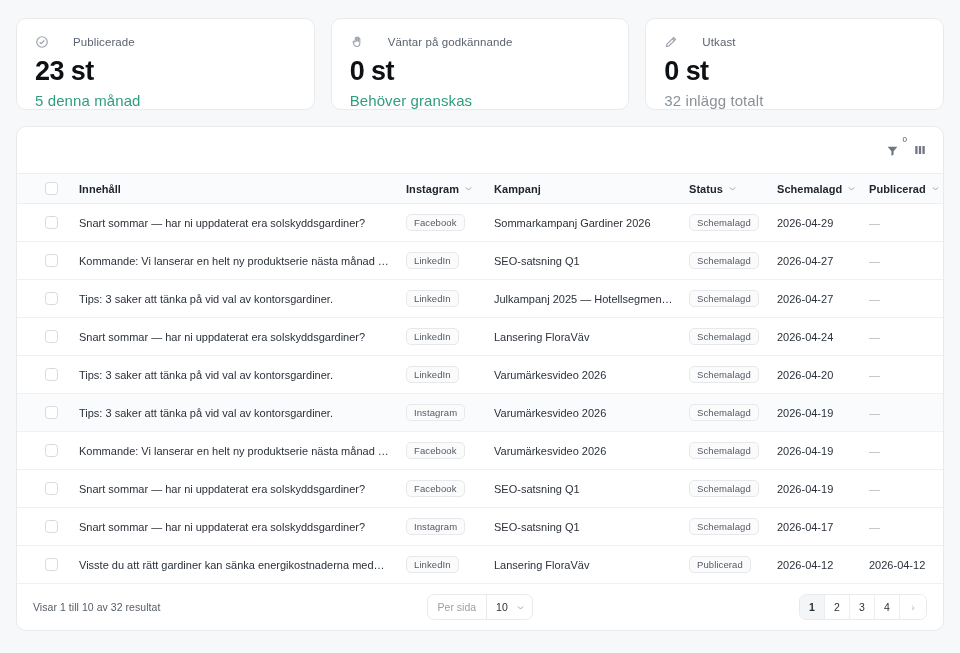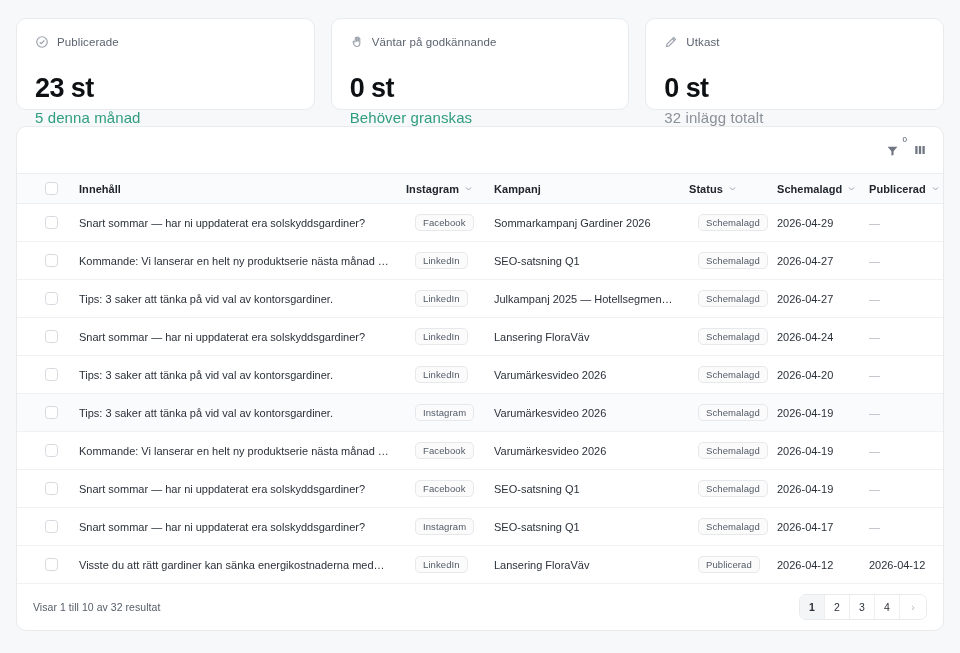--- a/index.html
+++ b/index.html
@@ -26,37 +26,37 @@
     border-radius: 10px;
     padding: 16px 18px 14px 18px;
     height: 92px;
     display: flex;
     flex-direction: column;
     justify-content: flex-start;
   }
   .stat-head {
     display: flex;
     align-items: center;
-    gap: 8px;
+    gap: 24px;
     height: 16px;
   }
   .stat-icon { width: 14px; height: 14px; display: block; flex: 0 0 14px; color: #9aa1ab; }
   .stat-icon svg { display: block; width: 14px; height: 14px; }
   .stat-label {
     font-size: 11.5px;
     color: #5b6370;
     letter-spacing: .1px;
     white-space: nowrap;
   }
   .stat-value {
     font-size: 27px;
     font-weight: 700;
     letter-spacing: -0.6px;
     color: #0e1114;
-    margin-top: 24px;
+    margin-top: 7px;
     line-height: 30px;
   }
   .stat-sub {
     font-size: 15px;
     margin-top: 6px;
     letter-spacing: .1px;
   }
   .sub-green { color: #2f9e7e; }
   .sub-blue  { color: #2d7ff9; }
   .sub-gray  { color: #8b9199; }
@@ -169,21 +169,20 @@
   .chip {
     display: inline-block;
     font-size: 9.5px;
     line-height: 15px;
     padding: 0 7px;
     border: 1px solid #e6e8eb;
     border-radius: 5px;
     background: #fbfbfc;
     color: #525a66;
     letter-spacing: .1px;
-    margin-left: 9px;
   }
   .dash { color: #b4b9c0; }
 
   
   .panel-footer {
     height: 46px;
     display: flex;
     align-items: center;
     padding: 0 16px;
     gap: 14px;
@@ -470,20 +469,31 @@
             <td><span class="chip">Publicerad</span></td>
             <td>2026-04-12</td>
             <td class="">2026-04-12</td>
           </tr>
         </tbody>
     </table>
 
     <div class="panel-footer">
       <span class="footer-text">Visar 1 till 10 av 32 resultat</span>
       <div class="spacer"></div>
+      <div class="perpage">
+        <span class="perpage-label">Per sida</span>
+        <span class="perpage-val">
+          <span>10</span>
+          <span class="chev">
+            <svg viewBox="0 0 24 24" fill="none" stroke="currentColor" stroke-width="2.4">
+                <path d="M5 9l7 7 7-7"></path>
+              </svg>
+          </span>
+        </span>
+      </div>
       <div class="spacer"></div>
       <div class="pager" id="pager">
           <span class="pager-btn active">1</span>
           <span class="pager-btn">2</span>
           <span class="pager-btn">3</span>
           <span class="pager-btn">4</span>
           <span class="pager-btn next">›</span>
         </div>
     </div>
 

